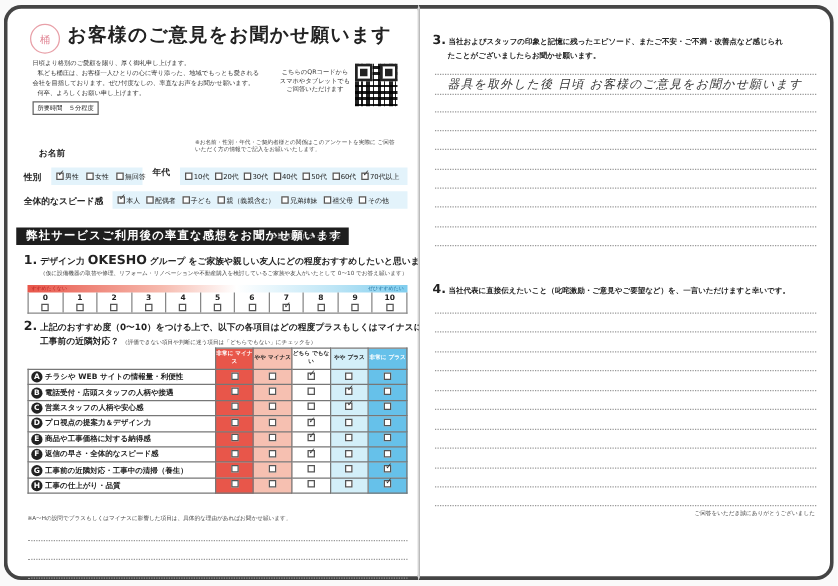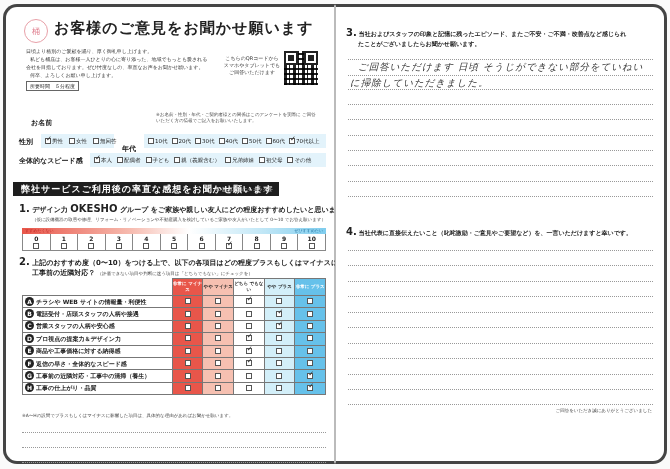--- a/index.html
+++ b/index.html
@@ -77,21 +77,21 @@
         </span>
     <span class="opt">
           <span class="cb"></span>
           <span>女性</span>
         </span>
     <span class="opt">
           <span class="cb"></span>
           <span>無回答</span>
         </span>
   </div>
-  <div class="abs lbl" style="left:116px;top:137px">年代</div>
+  <div class="abs lbl" style="left:116px;top:126px">年代</div>
   <div class="abs optrow" style="left:138px;top:127px;width:182px;gap:4px">
     <span class="opt">
           <span class="cb"></span>
           <span>10代</span>
         </span>
     <span class="opt">
           <span class="cb"></span>
           <span>20代</span>
         </span>
     <span class="opt">
@@ -307,23 +307,22 @@
 </div>
 
 <div class="page right">
   <div class="abs q" style="left:10px;top:20px;white-space:nowrap;font-size:6px">
     <span class="num">3.</span>
     <span>当社およびスタッフの印象と記憶に残ったエピソード、またご不安・ご不満・改善点など感じられ</span>
   </div>
   <div class="abs q" style="left:22px;top:33px;font-size:6px">たことがございましたらお聞かせ願います。</div>
 
   <div class="abs dotline" style="left:12px;top:52px;width:305px"></div>
-  <div class="abs hand" style="left:22px;top:54px">ご回答いただけます 日頃 そうじができない部分をていねい</div>
+  <div class="abs hand" style="left:22px;top:54px">器具を取外した後 日頃 お客様のご意見をお聞かせ願います</div>
   <div class="abs dotline" style="left:12px;top:68px;width:305px"></div>
-  <div class="abs hand" style="left:14px;top:70px">に掃除していただきました。</div>
   <div class="abs dotline" style="left:12px;top:82px;width:305px"></div>
   <div class="abs dotline" style="left:12px;top:97px;width:305px"></div>
   <div class="abs dotline" style="left:12px;top:112px;width:305px"></div>
   <div class="abs dotline" style="left:12px;top:128px;width:305px"></div>
   <div class="abs dotline" style="left:12px;top:143px;width:305px"></div>
   <div class="abs dotline" style="left:12px;top:158px;width:305px"></div>
   <div class="abs dotline" style="left:12px;top:174px;width:305px"></div>
   <div class="abs dotline" style="left:12px;top:189px;width:305px"></div>
 
   <div class="abs q" style="left:10px;top:219px;white-space:nowrap;font-size:6px">

